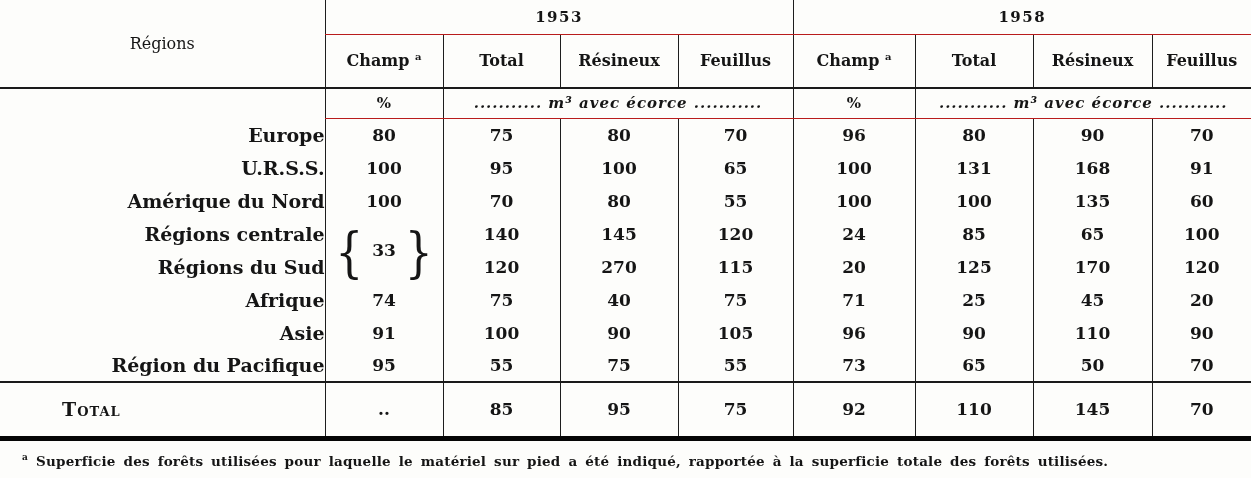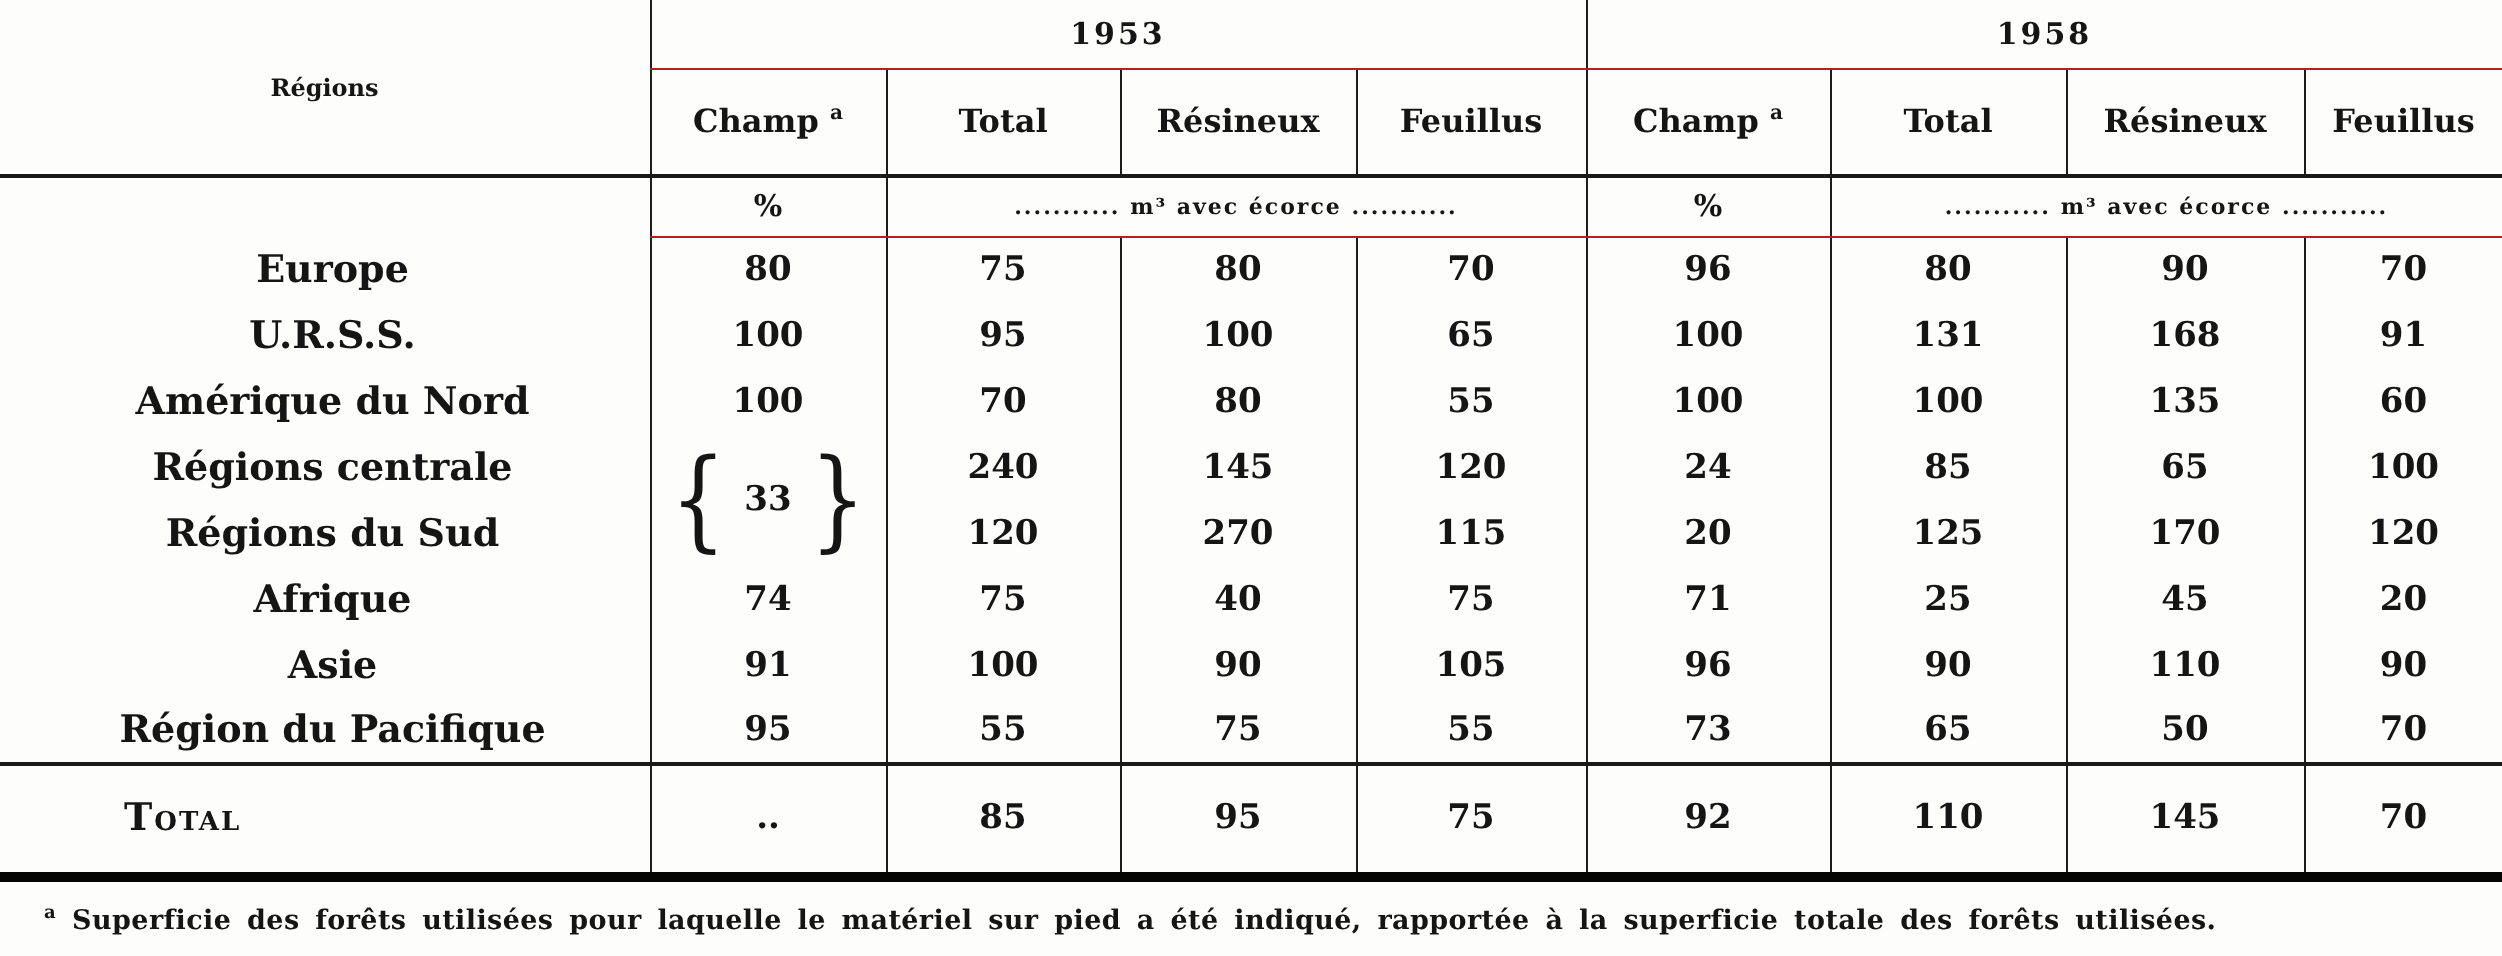--- a/index.html
+++ b/index.html
@@ -13,27 +13,27 @@
     border-collapse:collapse;table-layout:fixed;width:1251px;
   }
   td{padding:0;text-align:center;vertical-align:middle;overflow:hidden;}
   
   .bl{border-left:1px solid #1d1d1d;}
   .rb-thin{border-bottom:1px solid #b91c1c;}
   .rb-mid{border-bottom:2px solid #1a1a1a;}
   .rt-mid{border-top:2px solid #1a1a1a;}
   .rb-thick{border-bottom:5px solid #050505;}
   
-  .regions-head{font-size:12px;font-weight:bold;margin-left:17px;}
+  .regions-head{font-size:16px;font-weight:normal;margin-left:17px;}
   .year{font-size:15px;font-weight:bold;letter-spacing:1.5px;}
   .colhead{font-size:16px;font-weight:bold;margin-left:20px;}
   .colhead sup{font-size:10px;font-weight:bold;}
   .units-pct{font-size:15px;font-weight:bold;}
-  .units-vol{font-size:11px;font-weight:bold;letter-spacing:1px;margin-left:20px;}
-  .region-cell{text-align:center;padding-left:8px;font-size:19px;font-weight:bold;white-space:nowrap;}
+  .units-vol{font-size:15px;font-weight:bold;font-style:italic;letter-spacing:1px;margin-left:20px;}
+  .region-cell{text-align:right;padding-left:8px;font-size:19px;font-weight:bold;white-space:nowrap;}
   .num{font-size:17px;font-weight:bold;}
   .brace-cell{font-size:17px;font-weight:bold;white-space:nowrap;}
   .brace{display:inline-block;font-size:44px;font-weight:400;line-height:0;vertical-align:middle;transform:scaleY(1.25);margin:0 9px;}
   .total-label{text-align:left;padding-left:62px;font-variant:small-caps;font-size:19px;font-weight:bold;letter-spacing:1px;}
   .footnote{
     margin:11px 0 0 22px;font-size:13.5px;font-weight:bold;
     letter-spacing:.2px;word-spacing:3px;white-space:nowrap;
   }
   .footnote .fn-marker{font-size:9px;vertical-align:super;margin-right:8px;font-weight:bold;}
 </style>
@@ -108,21 +108,21 @@
     <td class="num bl">80</td>
     <td class="num bl">55</td>
     <td class="num bl">100</td>
     <td class="num bl">100</td>
     <td class="num bl">135</td>
     <td class="num bl">60</td>
   </tr>
   <tr style="height:33px">
     <td class="region-cell">Régions centrale</td>
     <td rowspan="2" class="brace-cell bl"><span class="brace">{</span><span>33</span><span class="brace">}</span></td>
-    <td class="num bl">240</td>
+    <td class="num bl">140</td>
     <td class="num bl">145</td>
     <td class="num bl">120</td>
     <td class="num bl">24</td>
     <td class="num bl">85</td>
     <td class="num bl">65</td>
     <td class="num bl">100</td>
   </tr>
   <tr style="height:33px">
     <td class="region-cell">Régions du Sud</td>
     <td class="num bl">120</td>

